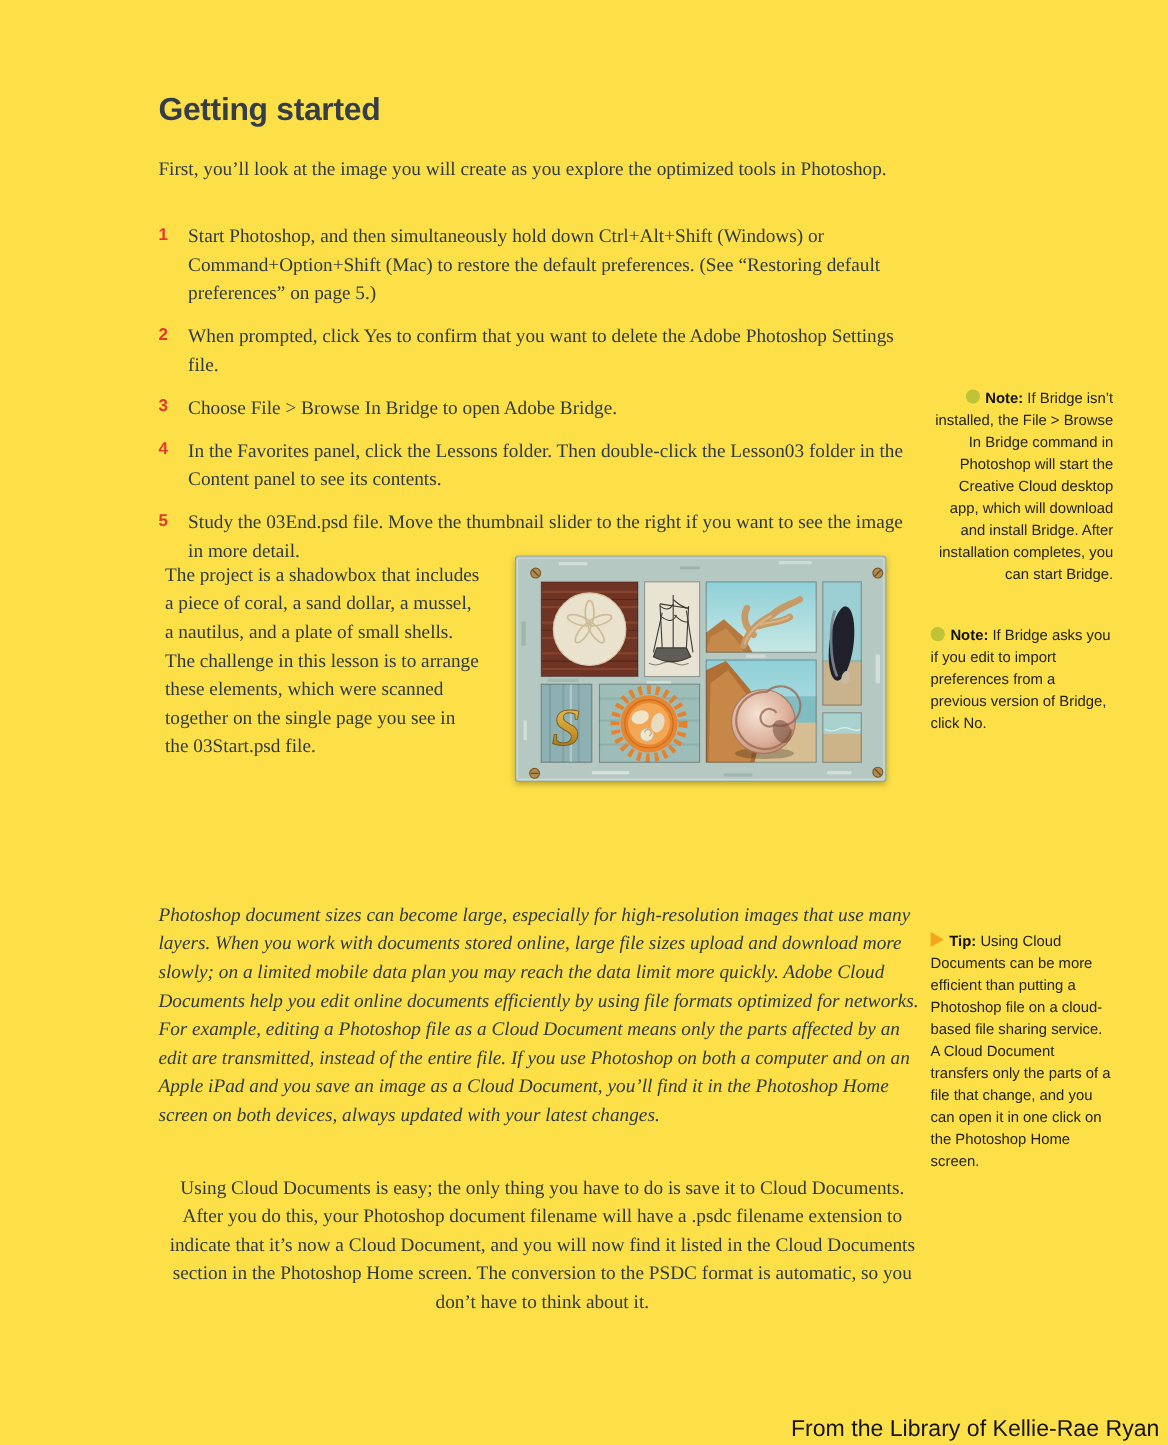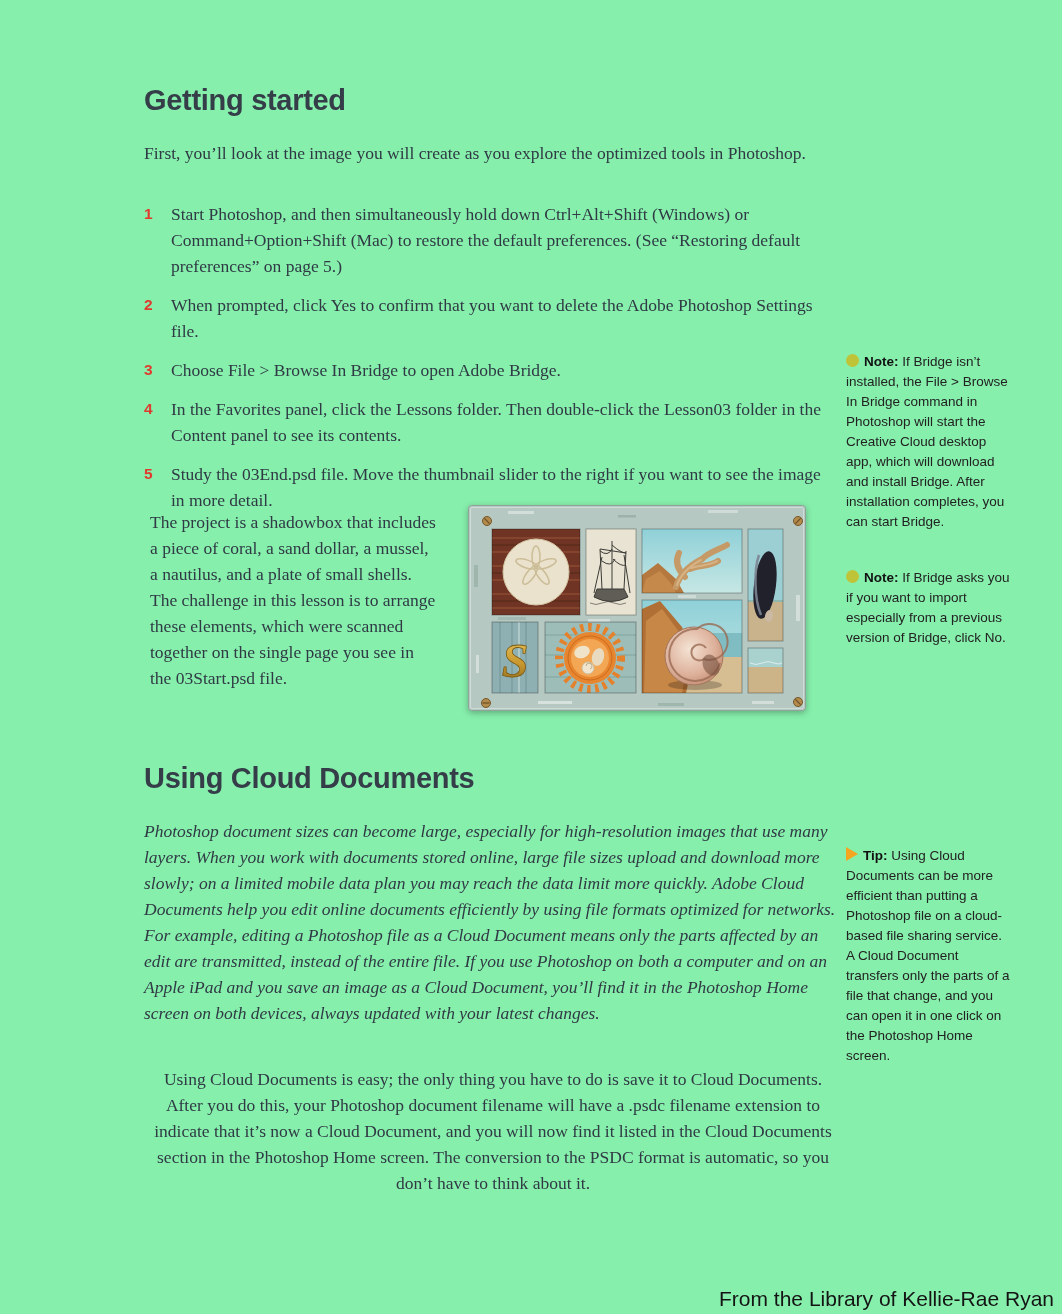--- a/index.html
+++ b/index.html
@@ -1,20 +1,20 @@
 <!DOCTYPE html>
 <html><head>
 <meta charset="utf-8">
 <style>
   html, body { margin: 0; padding: 0; background: #ffffff; }
   .page {
     position: relative;
     width: 1062px;
     height: 1314px;
-    background: #86efac;
+    background: #fde047;
     font-family: "Liberation Serif", serif;
     color: #2f3a44;
     overflow: hidden;
   }
   h1.section-heading {
     position: absolute;
     left: 144px;
     margin: 0;
     font-family: "Liberation Sans", sans-serif;
     font-weight: 700;
@@ -85,21 +85,21 @@
 
   .margin-note {
     position: absolute;
     left: 846px;
     width: 166px;
     font-family: "Liberation Sans", sans-serif;
     font-size: 13.5px;
     line-height: 20px;
     color: #222222;
   }
-  #note-1 { top: 352px; }
+  #note-1 { top: 352px; text-align: right; }
   #note-2 { top: 568px; }
   #tip-1  { top: 821px; margin-top: 25px; }
   .note-bullet {
     display: inline-block;
     width: 13px; height: 13px;
     border-radius: 50%;
     background: #bfc338;
     margin-right: 5px;
     vertical-align: -1px;
   }
@@ -356,24 +356,23 @@
         </g>
       </svg>
     </div>
   </div>
 
   <div class="margin-note" id="note-1">
     <span class="note-bullet"></span><span class="note-label">Note:</span><span> If Bridge isn’t installed, the File &gt; Browse In Bridge command in Photoshop will start the Creative Cloud desktop app, which will download and install Bridge. After installation completes, you can start Bridge.</span>
   </div>
 
   <div class="margin-note" id="note-2">
-    <span class="note-bullet"></span><span class="note-label">Note:</span><span> If Bridge asks you if you want to import especially from a previous version of Bridge, click No.</span>
+    <span class="note-bullet"></span><span class="note-label">Note:</span><span> If Bridge asks you if you edit to import preferences from a previous version of Bridge, click No.</span>
   </div>
 
-  <h1 class="section-heading" id="heading-using-cloud">Using Cloud Documents</h1>
 
   <p class="body-para" id="cloud-para-1">Photoshop document sizes can become large, especially for high-resolution images that use many layers. When you work with documents stored online, large file sizes upload and download more slowly; on a limited mobile data plan you may reach the data limit more quickly. Adobe Cloud Documents help you edit online documents efficiently by using file formats optimized for networks. For example, editing a Photoshop file as a Cloud Document means only the parts affected by an edit are transmitted, instead of the entire file. If you use Photoshop on both a computer and on an Apple iPad and you save an image as a Cloud Document, you’ll find it in the Photoshop Home screen on both devices, always updated with your latest changes.</p>
 
   <p class="body-para" id="cloud-para-2">Using Cloud Documents is easy; the only thing you have to do is save it to Cloud Documents. After you do this, your Photoshop document filename will have a .psdc filename extension to indicate that it’s now a Cloud Document, and you will now find it listed in the Cloud Documents section in the Photoshop Home screen. The conversion to the PSDC format is automatic, so you don’t have to think about it.</p>
 
   <div class="margin-note" id="tip-1">
     <span class="tip-arrow"></span><span class="note-label">Tip:</span><span> Using Cloud Documents can be more efficient than putting a Photoshop file on a cloud-based file sharing service. A Cloud Document transfers only the parts of a file that change, and you can open it in one click on the Photoshop Home screen.</span>
   </div>
 
 

